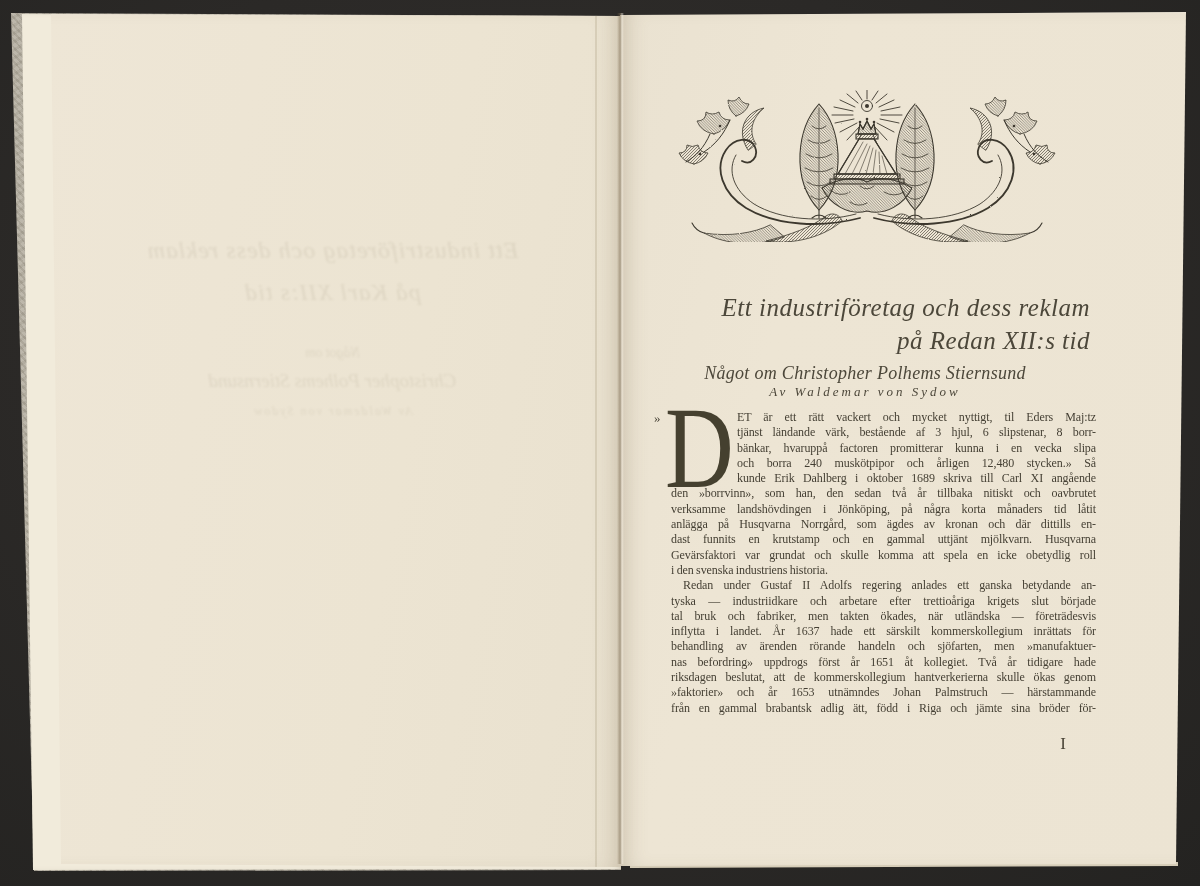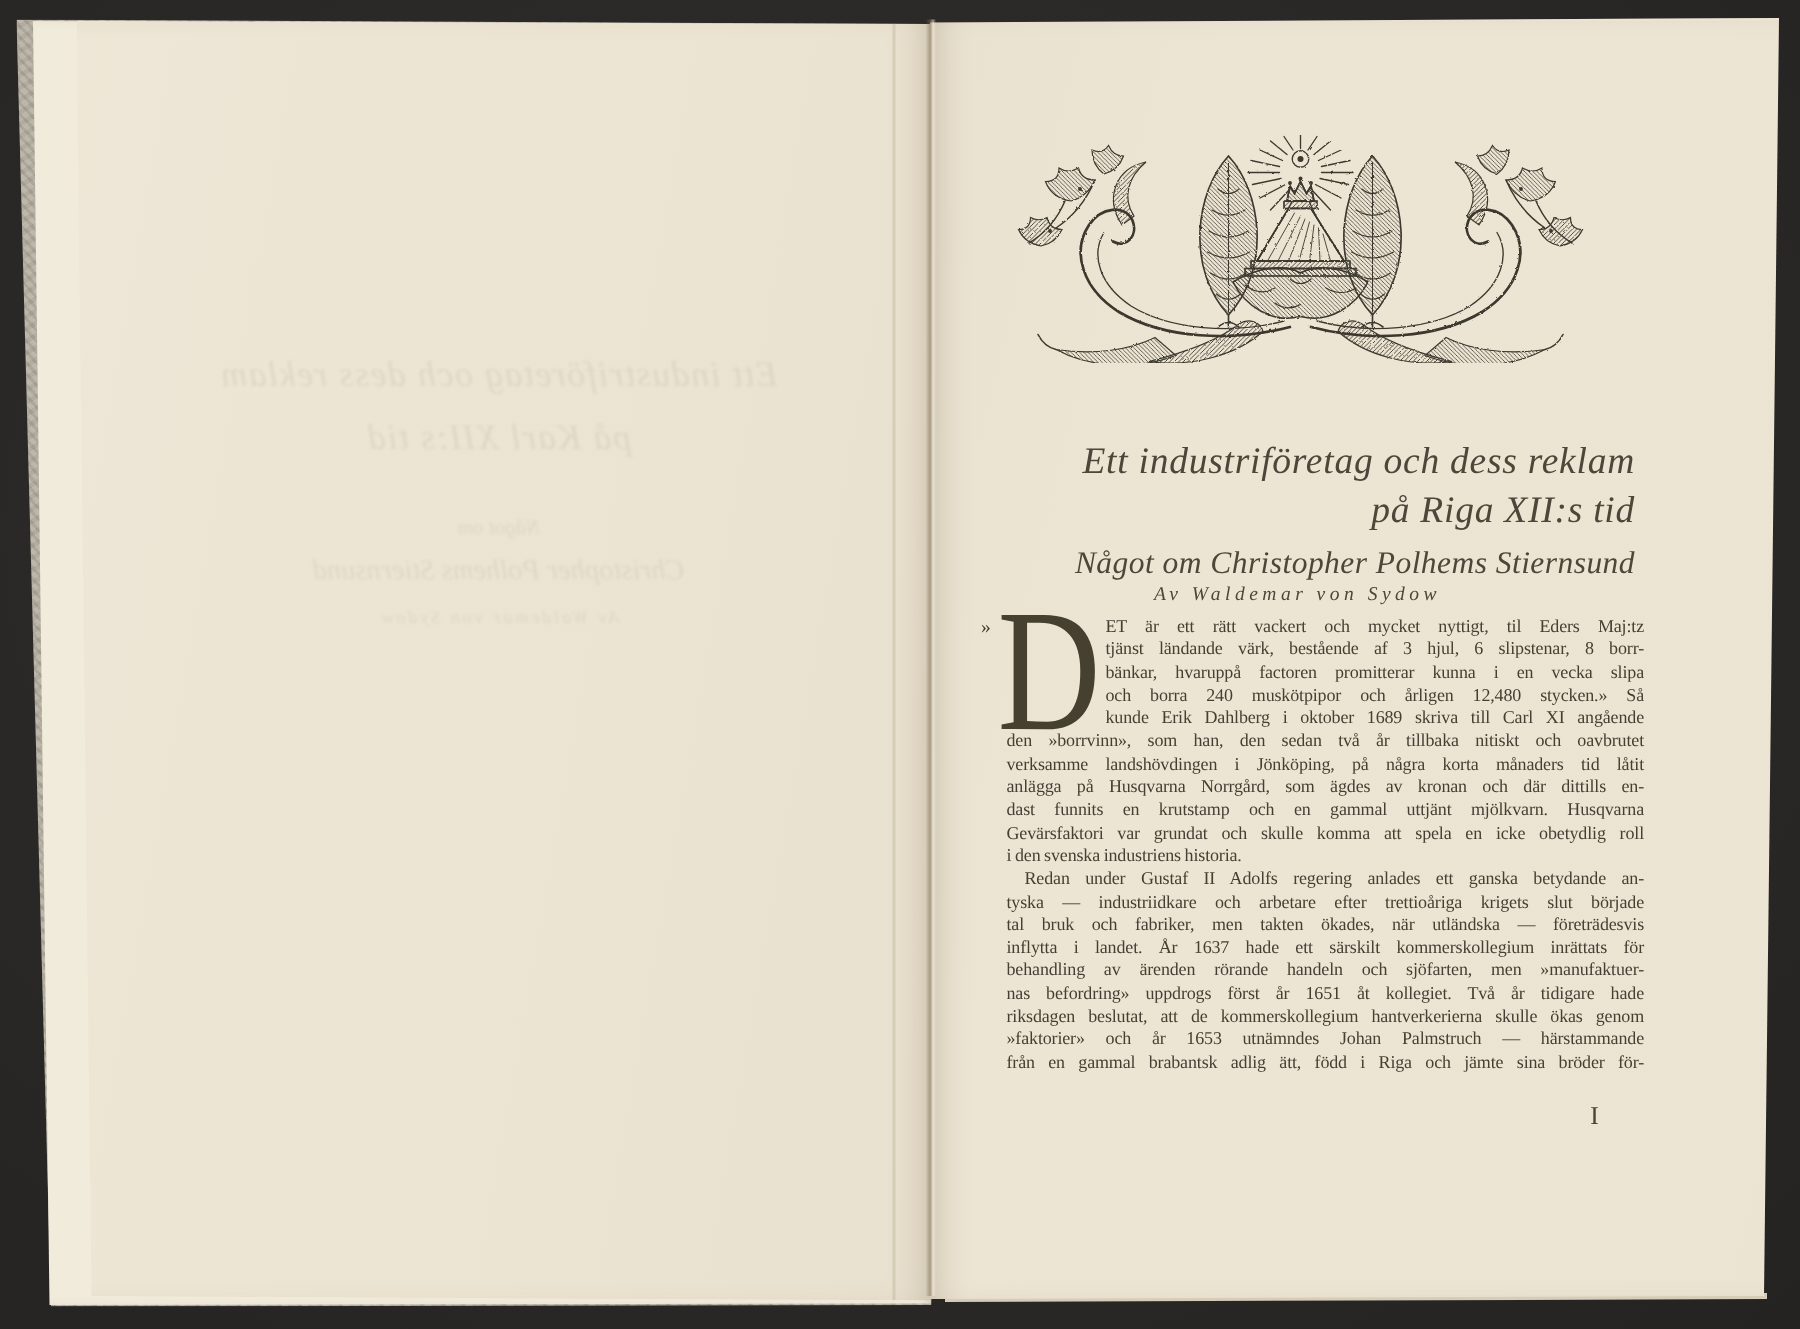--- a/index.html
+++ b/index.html
@@ -46,21 +46,21 @@
     background:linear-gradient(104deg,#eae2d1 0%,#ede5d4 30%,#ece4d3 100%);
     clip-path:polygon(0px 3px,566px 0px,556px 852px,0px 854px);
     box-shadow:inset 16px 0 24px -14px rgba(110,90,60,.33), inset 0 2px 3px -2px rgba(255,252,242,.85);
     z-index:3;color:#433e31;}
 
   .ornament{position:absolute;left:50px;top:78px;width:386px;height:152px;}
 
   .titleblock{position:absolute;left:20px;top:279px;width:450px;text-align:center;
     font-style:italic;color:#4c473a;}
   .tl{font-size:25px;line-height:33px;letter-spacing:.5px;text-align:right;}
-  .sub{margin-top:6px;font-size:21px;letter-spacing:.3px;text-align:right;}
+  .sub{margin-top:6px;font-size:18px;letter-spacing:.3px;}
   .by{margin-top:0;font-size:13px;letter-spacing:3px;}
 
   .bodytext{position:absolute;left:51px;top:398px;width:425px;
     font-size:12px;line-height:15.3px;letter-spacing:-.1px;word-spacing:-.5px;color:#443f33;}
   .ln{text-align:justify;text-align-last:justify;}
   .ln.lastline{text-align-last:left;}
   .ln.ind{text-indent:12px;}
   .dcwrap{float:left;width:83px;height:74px;margin-left:-17px;position:relative;}
   .dcq{position:absolute;left:0;top:0;font-size:13px;color:#443f33;}
   .dcD{position:absolute;left:11px;top:0;font-size:116px;line-height:77px;
@@ -192,21 +192,21 @@
           <path d="M328,26 q8,-6 8,-16 q-7,3 -11,-3 q-3,7 -10,7 q3,9 13,12 Z" fill="url(#hy)"></path>
           <path d="M354,44 C360,58 368,66 378,72 M334,30 C340,44 348,54 360,62" stroke-width="1"></path>
           <circle cx="344" cy="36" r="1.3" fill="#3c382e" stroke="none"></circle>
           <circle cx="364" cy="64" r="1.3" fill="#3c382e" stroke="none"></circle>
         </g>
       </g>
     </svg>
 
     <div class="titleblock">
       <div class="tl">Ett industriföretag och dess reklam</div>
-      <div class="tl">på Riga XII:s tid</div>
+      <div class="tl">på Redan XII:s tid</div>
       <div class="sub">Något om Christopher Polhems Stiernsund</div>
       <div class="by">Av Waldemar von Sydow</div>
     </div>
 
     <div class="bodytext">
       <div class="dcwrap">
         <span class="dcq">»</span>
         <span class="dcD">D</span>
       </div>
       <div class="ln">ET är ett rätt vackert och mycket nyttigt, til Eders Maj:tz</div>

